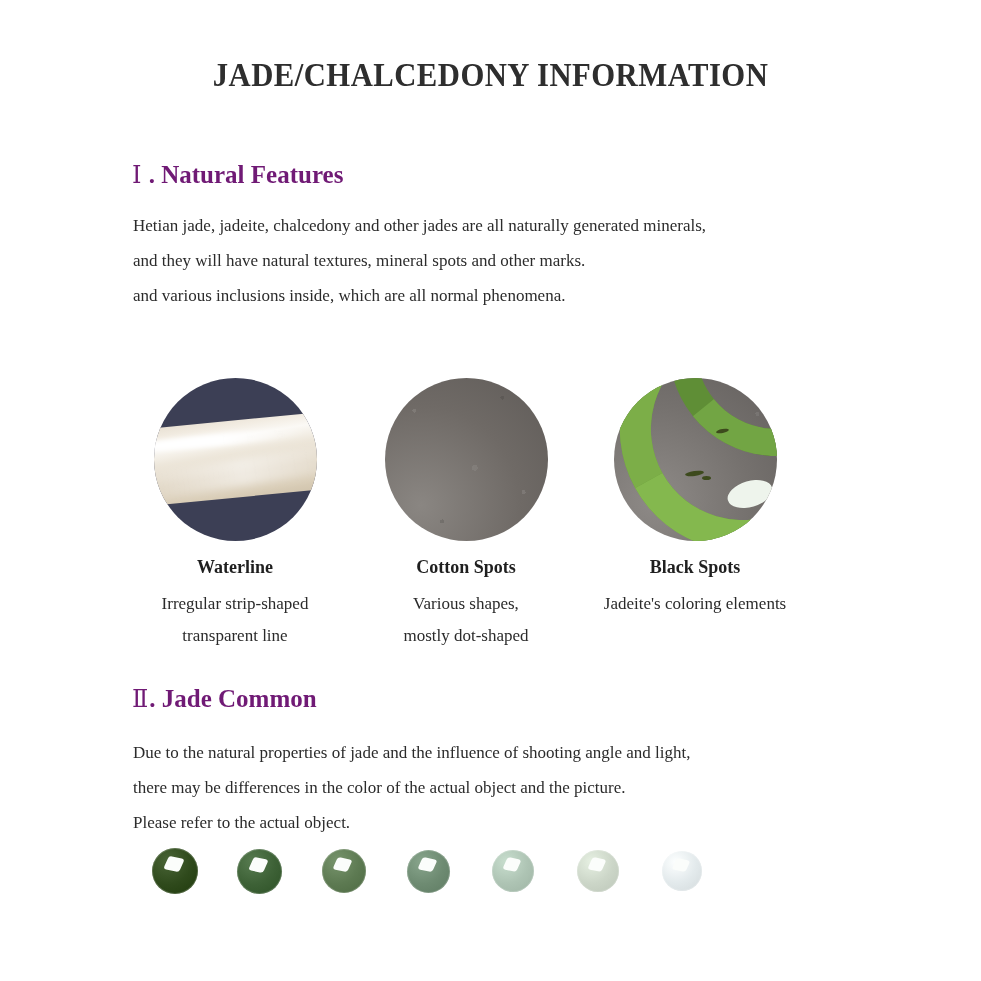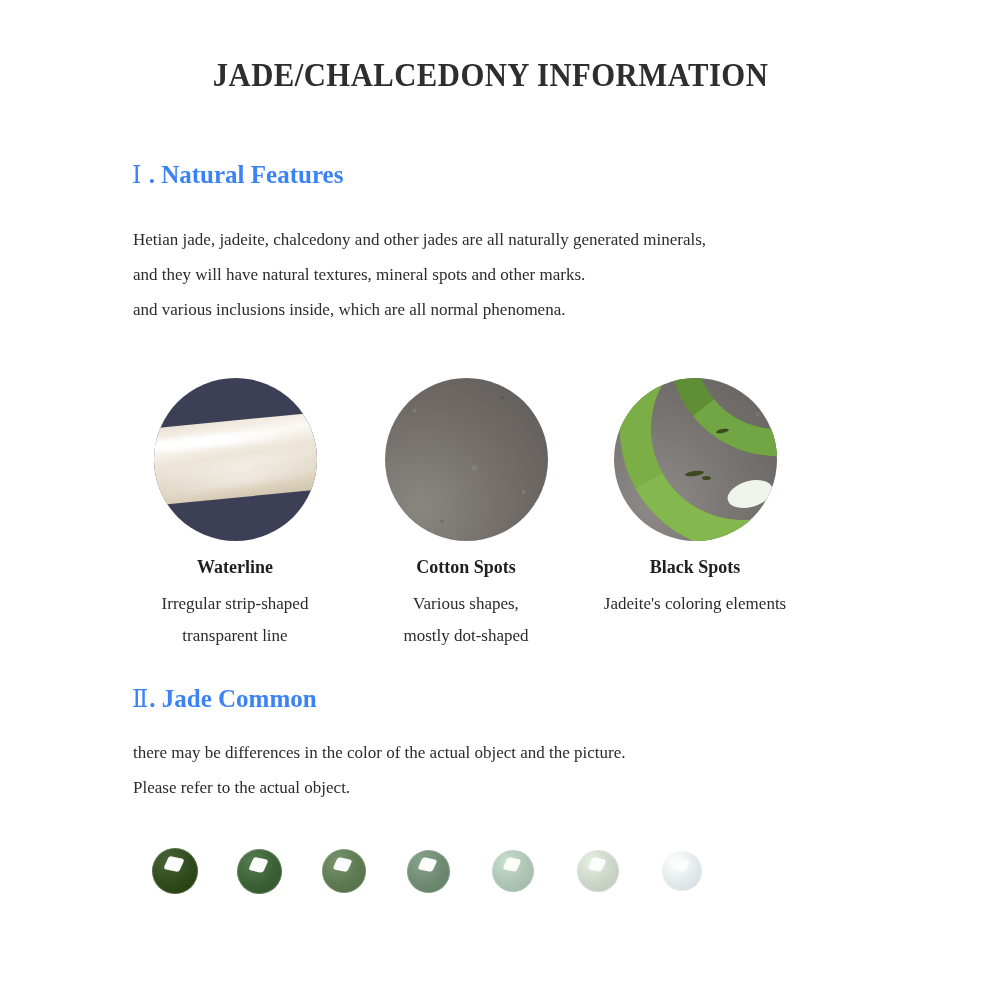--- a/index.html
+++ b/index.html
@@ -39,21 +39,21 @@
     transform: scaleX(0.93);
     transform-origin: center center;
   }
 
   
   .section-heading {
     position: absolute;
     left: 132px;
     font-size: 25px;
     font-weight: bold;
-    color: #3b82f6;
+    color: #701a75;
     white-space: nowrap;
   }
   .section-heading .numeral {
     font-weight: normal;
     font-size: 24px;
     letter-spacing: 1px;
   }
   .section-heading .sect-label {
     font-weight: bold;
   }
@@ -62,21 +62,21 @@
 
   
   .para {
     position: absolute;
     left: 133px;
     font-size: 17px;
     line-height: 35px;
     color: #2b2b2b;
     white-space: nowrap;
   }
-  #para-natural { top: 222px; }
+  #para-natural { top: 208px; }
   #para-color   { top: 735px; }
   .para .line { display: block; }
 
   
   .features {
     position: absolute;
     top: 378px;
     left: 0;
     width: 981px;
     height: 285px;
@@ -391,20 +391,21 @@
       </div>
     </div>
 
   </div>
 
   <div class="section-heading" id="heading-color">
     <span class="numeral">Ⅱ</span><span class="sep">. </span><span class="sect-label">Jade Common</span>
   </div>
 
   <div class="para" id="para-color">
+    <span class="line">Due to the natural properties of jade and the influence of shooting angle and light,</span>
     <span class="line">there may be differences in the color of the actual object and the picture.</span>
     <span class="line">Please refer to the actual object.</span>
   </div>
 
   <div class="bead-row" id="bead-row">
       <div class="bead" style="left: 0px; top: 0px; width: 46px; height: 46px; background: radial-gradient(circle at 34% 28%, rgb(73, 100, 54) 0%, rgb(47, 74, 28) 52%, rgb(31, 58, 12) 100%);">
         <div class="rim"></div>
         <div class="hl"></div>
       </div>
       <div class="bead" style="left: 85px; top: 0.5px; width: 45px; height: 45px; background: radial-gradient(circle at 34% 28%, rgb(87, 123, 80) 0%, rgb(61, 97, 54) 52%, rgb(45, 81, 38) 100%);">

